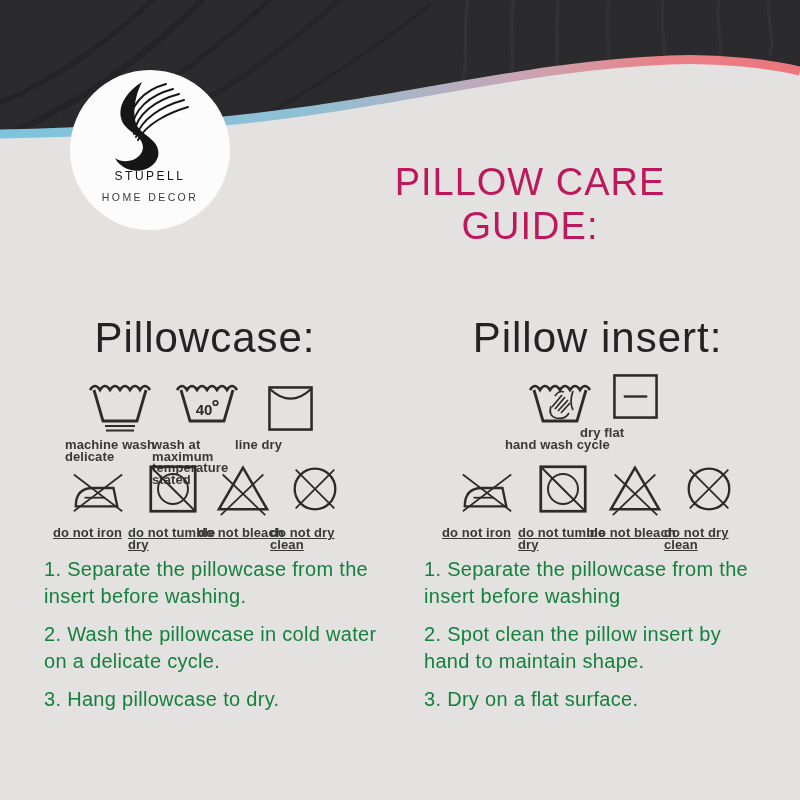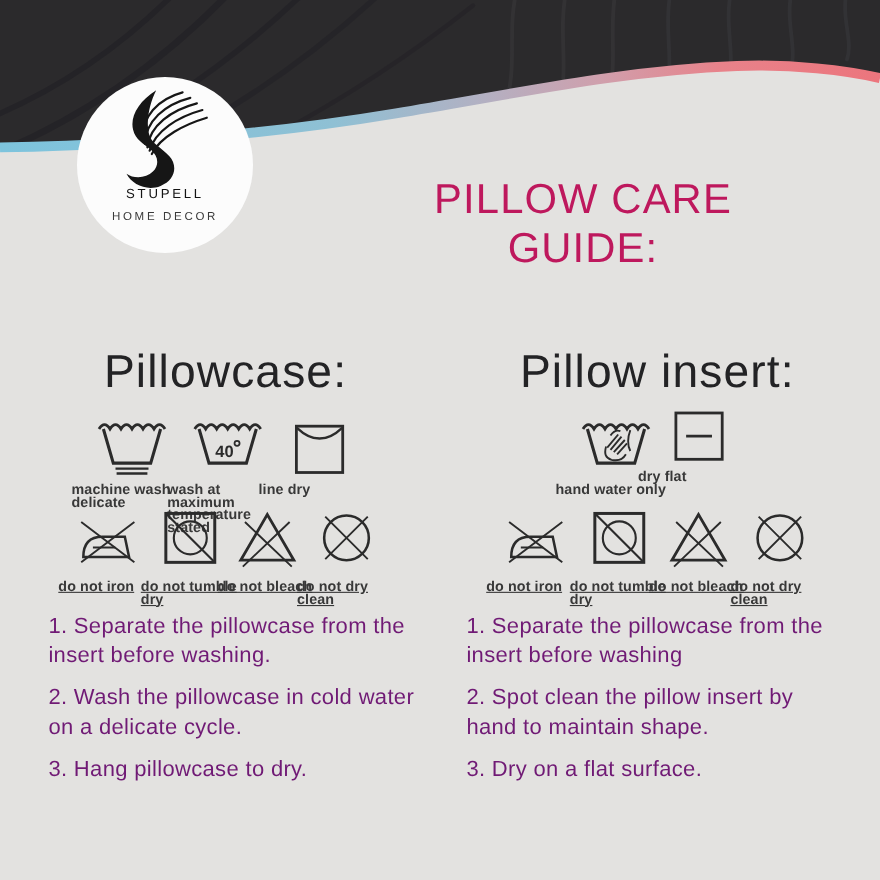--- a/index.html
+++ b/index.html
@@ -43,21 +43,21 @@
   .lbl{
     margin-top:7px;font-size:13px;line-height:11.5px;font-weight:600;
     color:#383838;white-space:pre-line;letter-spacing:0.1px;
   }
   .r2 .lbl{margin-top:9px;text-decoration:underline;}
   .sym{stroke:#2b2b2b;fill:none;}
   
   .steps{position:absolute;top:556px;width:372px;}
   .steps p{
     margin:0 0 11px 0;font-size:20px;line-height:27px;letter-spacing:0.3px;
-    white-space:pre-line;color:#701a75;
+    white-space:pre-line;color:#15803d;
   }
   .s0{left:44px;}
   .s1{left:424px;}
 </style>
 </head>
 <body>
 
 <div class="canvas">
 
   <svg class="header-svg" width="800" height="170" viewBox="0 0 800 170">
@@ -197,21 +197,21 @@
         <path class="sym" stroke-width="2.6" d="M2,14 q5,-8 10,0 q5,-8 10,0 q5,-8 10,0 q5,-8 10,0 q5,-8 10,0 q5,-8 10,0"></path>
         <path class="sym" stroke-width="2.8" d="M6,14 L15,45 L49,45 L58,14"></path>
         <g class="sym" stroke-width="1.7">
           <path d="M24,31 L34,19 M27,33 L37,21 M30,35 L40,24 M33,37 L42,27"></path>
           <path d="M23,30 Q20,40 28,42 Q37,44 41,37"></path>
           <path d="M45,15 Q41,26 45,34"></path>
           <path d="M27,20 Q31,14 36,16"></path>
         </g>
       </svg>
     </div>
-    <div class="lbl">hand water only</div>
+    <div class="lbl">hand wash cycle</div>
   </div>
 
   <div class="cell r1" style="left:580px;top:364px;width:110px">
     <div class="art">
       <svg width="47" height="47" viewBox="0 0 48 48">
         <rect class="sym" stroke-width="2.6" x="2.5" y="2.5" width="43" height="43"></rect>
         <path class="sym" stroke-width="2.4" d="M12,24 H36"></path>
       </svg>
     </div>
     <div class="lbl">dry flat</div>

